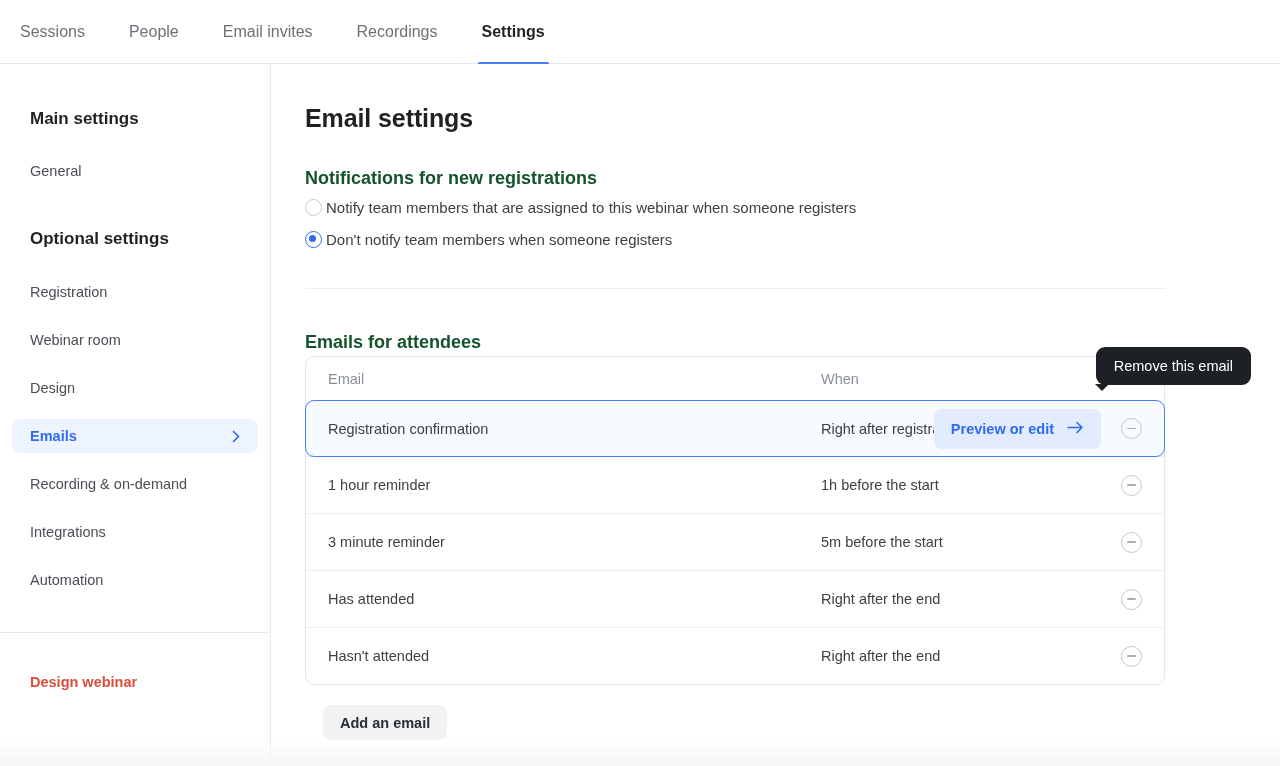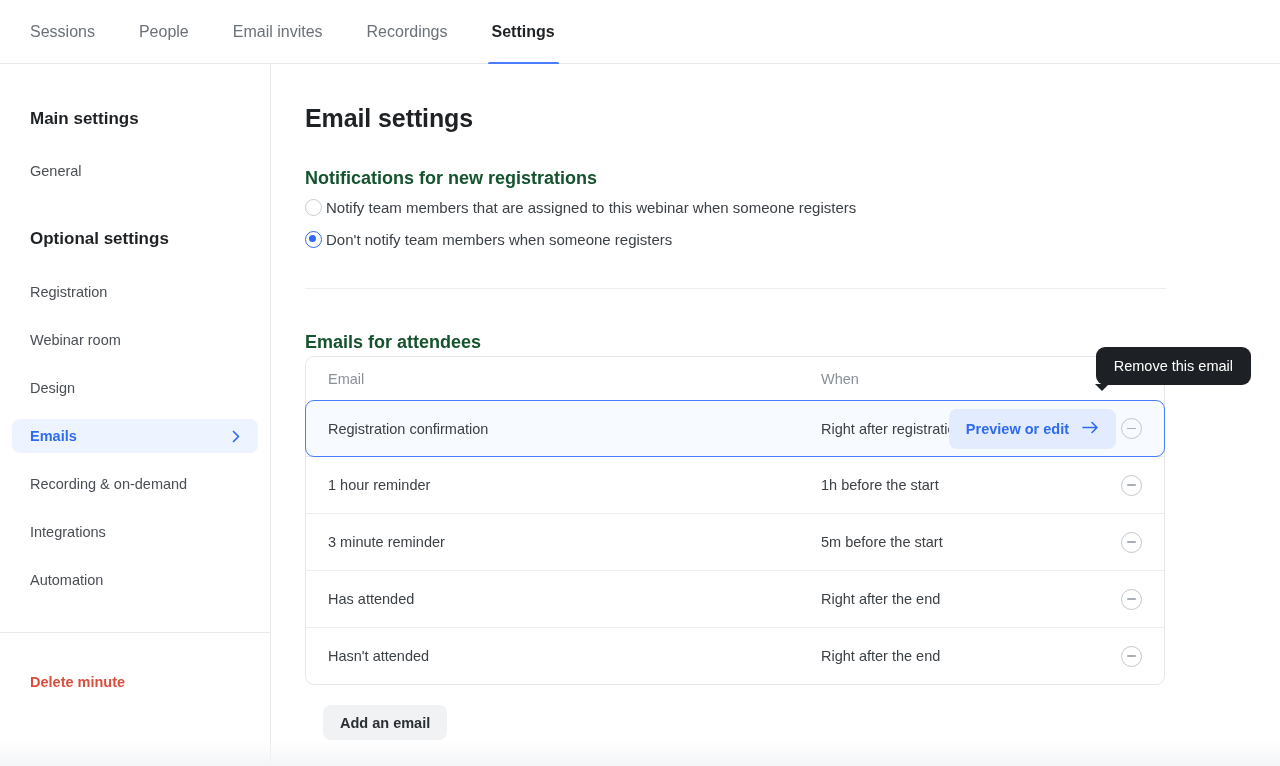--- a/index.html
+++ b/index.html
@@ -19,21 +19,21 @@
     top: 0; left: 0;
     width: 1280px;
     height: 64px;
     background: #ffffff;
     border-bottom: 1px solid #e8eaed;
   }
   .tabs {
     display: flex;
     align-items: center;
     height: 64px;
-    padding-left: 30px;
+    padding-left: 20px;
     gap: 0;
   }
   .tab {
     position: relative;
     height: 64px;
     display: flex;
     align-items: center;
     padding: 0 22px;
     font-size: 16px;
     color: #6b7177;
@@ -228,21 +228,21 @@
     background: transparent;
   }
   .remove-btn .bar {
     width: 9px; height: 1.3px;
     background: #a8aeb5;
     border-radius: 1px;
   }
 
   .preview-btn {
     position: absolute;
-    right: 48px;
+    right: 63px;
     top: 8px;
     height: 40px;
     display: flex;
     align-items: center;
     gap: 13px;
     padding: 0 17px;
     border-radius: 8px;
     background: #e3ecff;
     color: #2f6bf0;
     font-size: 14.5px;
@@ -368,21 +368,21 @@
     <span>Integrations</span>
   </div>
   <div style="height:14px"></div>
   <div class="side-item">
     <span>Automation</span>
   </div>
 
   <div style="height:35px"></div>
   <div class="side-divider"></div>
   <div style="height:41px"></div>
-  <span class="danger-link">Delete minute</span>
+  <span class="danger-link">Design webinar</span>
 </div>
 
 <div class="main">
 
   <h1 class="page-title">Email settings</h1>
 
   <div class="radio-block">
     <div class="section-label">Notifications for new registrations</div>
     <div class="radio-row">
       <span class="radio"></span>

